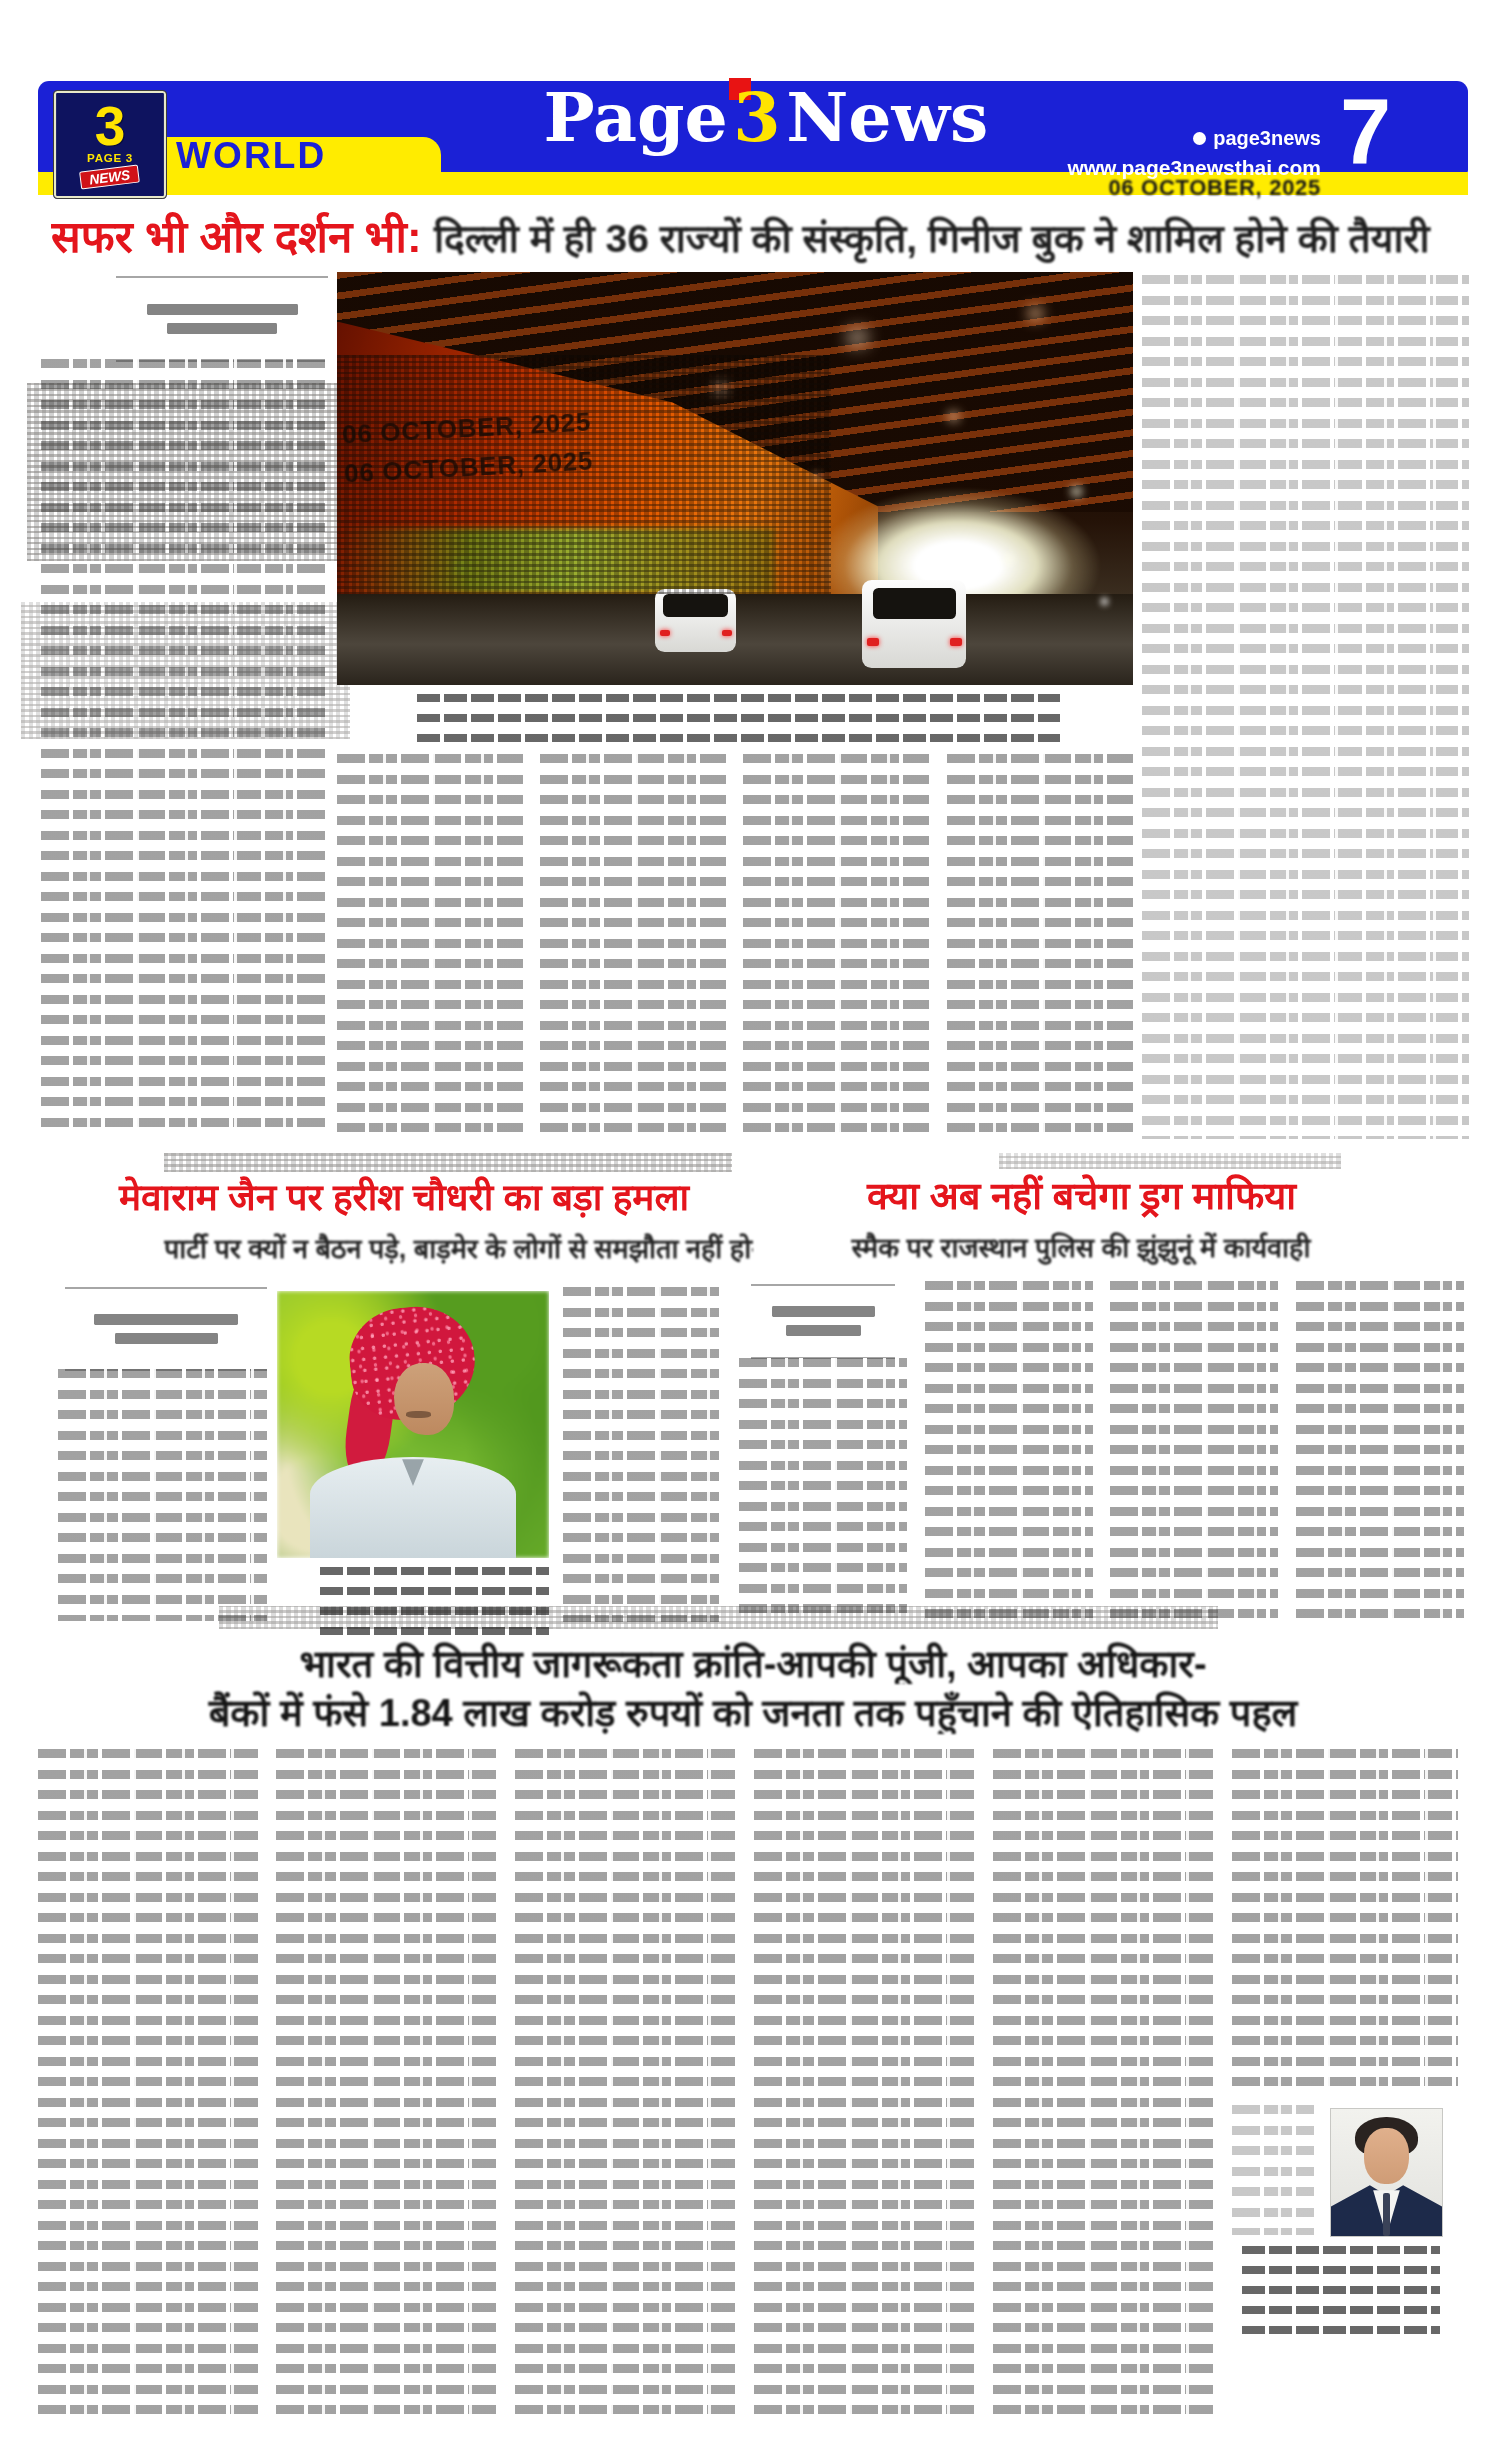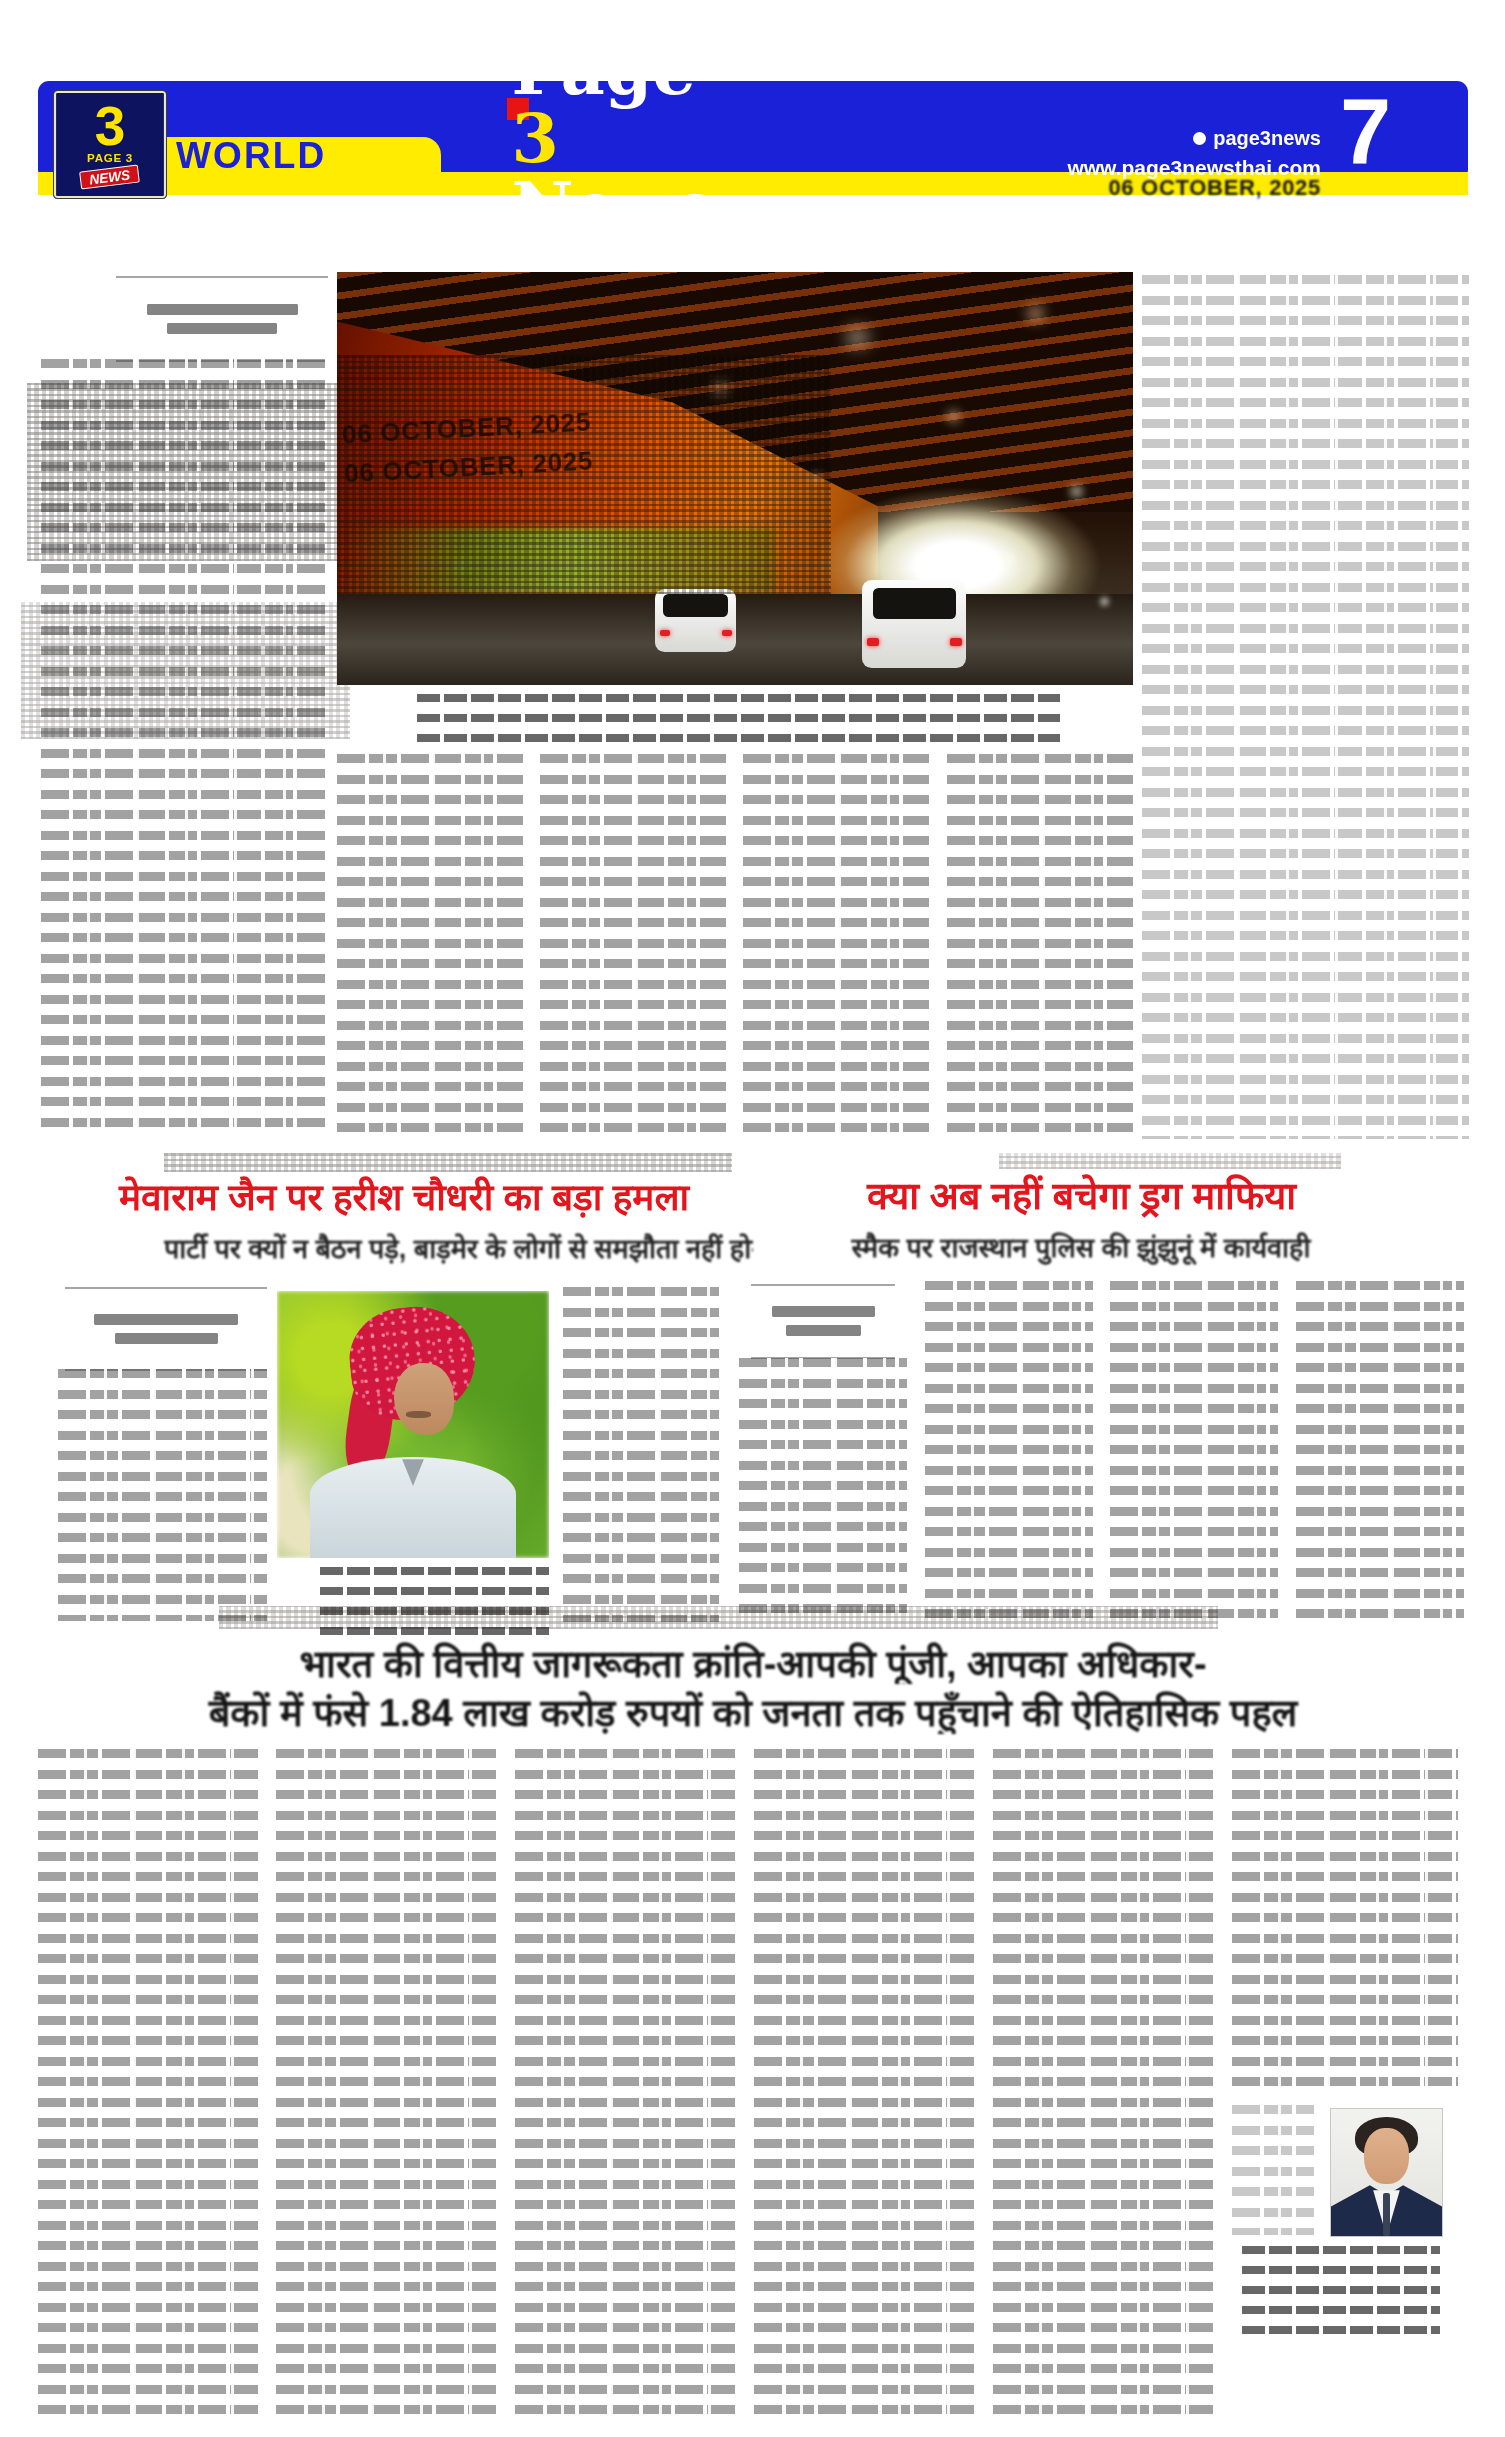--- a/index.html
+++ b/index.html
@@ -131,38 +131,42 @@
   <div class="abs banner" style="left:38px;top:81px;width:1430px;height:93px;"></div>
   <div class="abs ystrip" style="left:38px;top:172px;width:1430px;height:23px;"></div>
   <div class="abs swoosh" style="left:58px;top:137px;width:383px;height:37px;">
     <span class="world">WORLD</span>
   </div>
   <div class="abs logo" style="left:53px;top:90px;width:112px;height:107px;">
     <span class="big3">3</span>
     <span class="small">PAGE 3</span>
     <span class="ribbon">NEWS</span>
   </div>
-  <div class="abs brand" style="left:506px;top:99px;width:520px;height:77px;flex-direction:column;">
+  <div class="abs brand" style="left:506px;top:83px;width:520px;height:77px;">
     <span class="p">Page</span>
     <span class="b3wrap">
       <span class="redsq"></span>
       <span class="b3">3</span>
     </span>
     <span class="p">News</span>
   </div>
   <div class="abs social" style="left:979px;top:127px;width:342px;height:62px;text-align:center;">
     <span class="socialrow">
       <span class="dot"></span>
       <span>page3news</span>
     </span>
     <span class="url">www.page3newsthai.com</span>
   </div>
   <div class="abs seven" style="left:1321px;top:81px;width:89px;height:110px;">7</div>
   <div class="abs date" style="left:1013px;top:175px;width:308px;height:25px;">06 OCTOBER, 2025</div>
 
+  <div class="abs hrow" style="left:51px;top:205px;width:1417px;height:63px;">
+    <span class="kicker">सफर भी और दर्शन भी:</span>
+    <span class="hrest">दिल्ली में ही 36 राज्यों की संस्कृति, गिनीज बुक ने शामिल होने की तैयारी</span>
+  </div>
 
   <div class="abs byl" style="left:116px;top:276px;width:212px;height:68px;">
     <span style="width:151px;"></span>
     <span style="width:110px;"></span>
   </div>
   <div class="abs gk" style="left:41px;top:359px;width:287px;height:777px;"></div>
   <div class="abs noise" style="left:27px;top:383px;width:322px;height:178px;opacity:.5;"></div>
   <div class="abs noise" style="left:20.5px;top:602px;width:329px;height:137px;opacity:.35;"></div>
 
   <div class="abs photo" style="left:337px;top:272px;width:796px;height:413px;">

